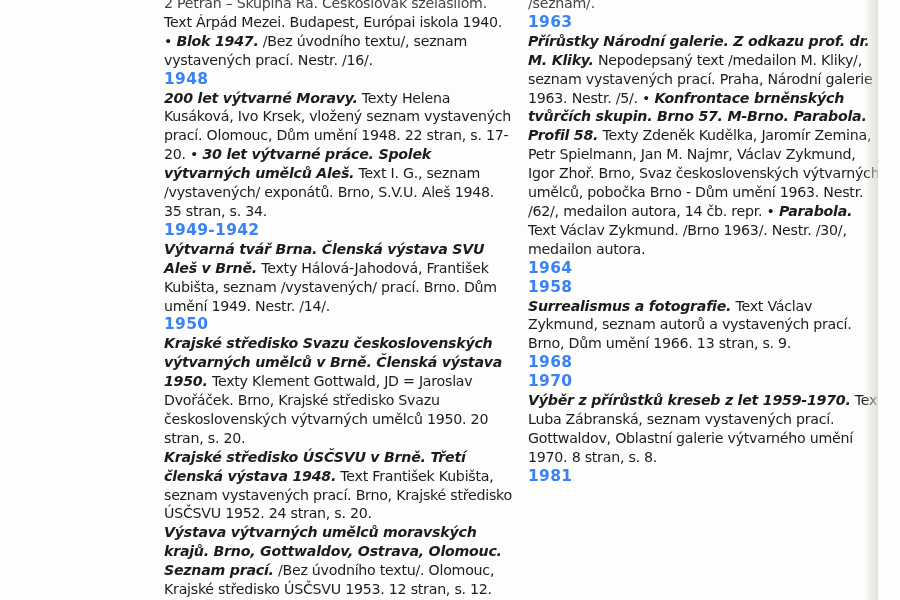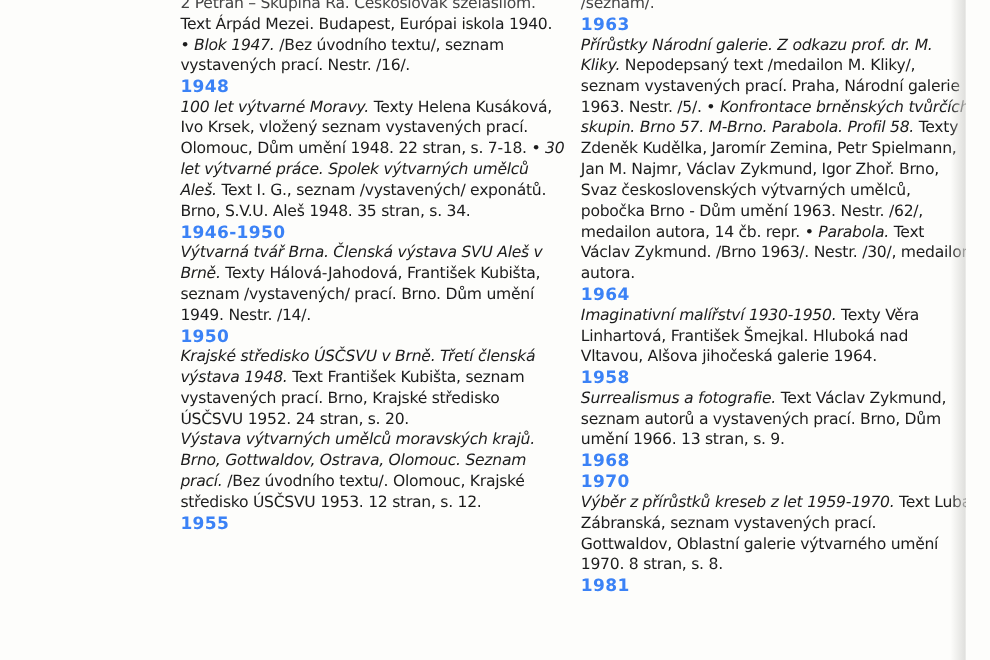--- a/index.html
+++ b/index.html
@@ -29,53 +29,53 @@
   .col-left { left: 164px; width: 350px; }
   .col-right { left: 528px; width: 355px; }
   .year {
     font-weight: bold;
     font-size: 15.5px;
     line-height: 18.9px;
     letter-spacing: 0.3px;
     color: #3b82f6;
   }
   .entry { margin: 0; }
-  .it { font-style: italic; }
+  .it { font-style: italic; font-weight: bold; }
   .edge-shadow {
     position: absolute;
     right: 0;
     top: 0;
     width: 14px;
     height: 600px;
     background: linear-gradient(to right, rgba(230,230,228,0), rgba(215,215,212,0.8));
   }
 </style>
 </head>
 <body>
 
 <div class="page">
   <div class="column col-left" id="col-left">
     <div class="entry" style="color:#444;">2 Petráň – Skupina Ra. Českoslovák szelasilom.</div>
   <p class="entry"><span>Text Árpád Mezei. Budapest, Európai iskola 1940.</span></p>
       <p class="entry"><span>• </span><span class="it">Blok 1947.</span><span> /Bez úvodního textu/, seznam vystavených prací. Nestr. /16/.</span></p>
       <div class="year">1948</div>
-      <p class="entry"><span class="it">100 let výtvarné Moravy.</span><span> Texty Helena Kusáková, Ivo Krsek, vložený seznam vystavených prací. Olomouc, Dům umění 1948. 22 stran, s. 7-18. • </span><span class="it">30 let výtvarné práce. Spolek výtvarných umělců Aleš.</span><span> Text I. G., seznam /vystavených/ exponátů. Brno, S.V.U. Aleš 1948. 35 stran, s. 34.</span></p>
-      <div class="year">1946-1950</div>
+      <p class="entry"><span class="it">200 let výtvarné Moravy.</span><span> Texty Helena Kusáková, Ivo Krsek, vložený seznam vystavených prací. Olomouc, Dům umění 1948. 22 stran, s. 17-20. • </span><span class="it">30 let výtvarné práce. Spolek výtvarných umělců Aleš.</span><span> Text I. G., seznam /vystavených/ exponátů. Brno, S.V.U. Aleš 1948. 35 stran, s. 34.</span></p>
+      <div class="year">1949-1942</div>
       <p class="entry"><span class="it">Výtvarná tvář Brna. Členská výstava SVU Aleš v Brně.</span><span> Texty Hálová-Jahodová, František Kubišta, seznam /vystavených/ prací. Brno. Dům umění 1949. Nestr. /14/.</span></p>
       <div class="year">1950</div>
+      <p class="entry"><span class="it">Krajské středisko Svazu československých výtvarných umělců v Brně. Členská výstava 1950.</span><span> Texty Klement Gottwald, JD = Jaroslav Dvořáček. Brno, Krajské středisko Svazu československých výtvarných umělců 1950. 20 stran, s. 20.</span></p>
       <p class="entry"><span class="it">Krajské středisko ÚSČSVU v Brně. Třetí členská výstava 1948.</span><span> Text František Kubišta, seznam vystavených prací. Brno, Krajské středisko ÚSČSVU 1952. 24 stran, s. 20.</span></p>
       <p class="entry"><span class="it">Výstava výtvarných umělců moravských krajů. Brno, Gottwaldov, Ostrava, Olomouc. Seznam prací.</span><span> /Bez úvodního textu/. Olomouc, Krajské středisko ÚSČSVU 1953. 12 stran, s. 12.</span></p>
       <div class="year">1955</div>
     </div>
   <div class="column col-right" id="col-right">
     <div class="entry" style="color:#444;">/seznam/.</div>
   <div class="year">1963</div>
       <p class="entry"><span class="it">Přírůstky Národní galerie. Z odkazu prof. dr. M. Kliky.</span><span> Nepodepsaný text /medailon M. Kliky/, seznam vystavených prací. Praha, Národní galerie 1963. Nestr. /5/. • </span><span class="it">Konfrontace brněnských tvůrčích skupin. Brno 57. M-Brno. Parabola. Profil 58.</span><span> Texty Zdeněk Kudělka, Jaromír Zemina, Petr Spielmann, Jan M. Najmr, Václav Zykmund, Igor Zhoř. Brno, Svaz československých výtvarných umělců, pobočka Brno - Dům umění 1963. Nestr. /62/, medailon autora, 14 čb. repr. • </span><span class="it">Parabola.</span><span> Text Václav Zykmund. /Brno 1963/. Nestr. /30/, medailon autora.</span></p>
       <div class="year">1964</div>
-      <p class="entry"><span class="it">Imaginativní malířství 1930-1950.</span><span> Texty Věra Linhartová, František Šmejkal. Hluboká nad Vltavou, Alšova jihočeská galerie 1964.</span></p>
       <div class="year">1958</div>
       <p class="entry"><span class="it">Surrealismus a fotografie.</span><span> Text Václav Zykmund, seznam autorů a vystavených prací. Brno, Dům umění 1966. 13 stran, s. 9.</span></p>
       <div class="year">1968</div>
       <div class="year">1970</div>
       <p class="entry"><span class="it">Výběr z přírůstků kreseb z let 1959-1970.</span><span> Text Luba Zábranská, seznam vystavených prací. Gottwaldov, Oblastní galerie výtvarného umění 1970. 8 stran, s. 8.</span></p>
       <div class="year">1981</div>
     </div>
   <div class="edge-shadow"></div>
 </div>
 

